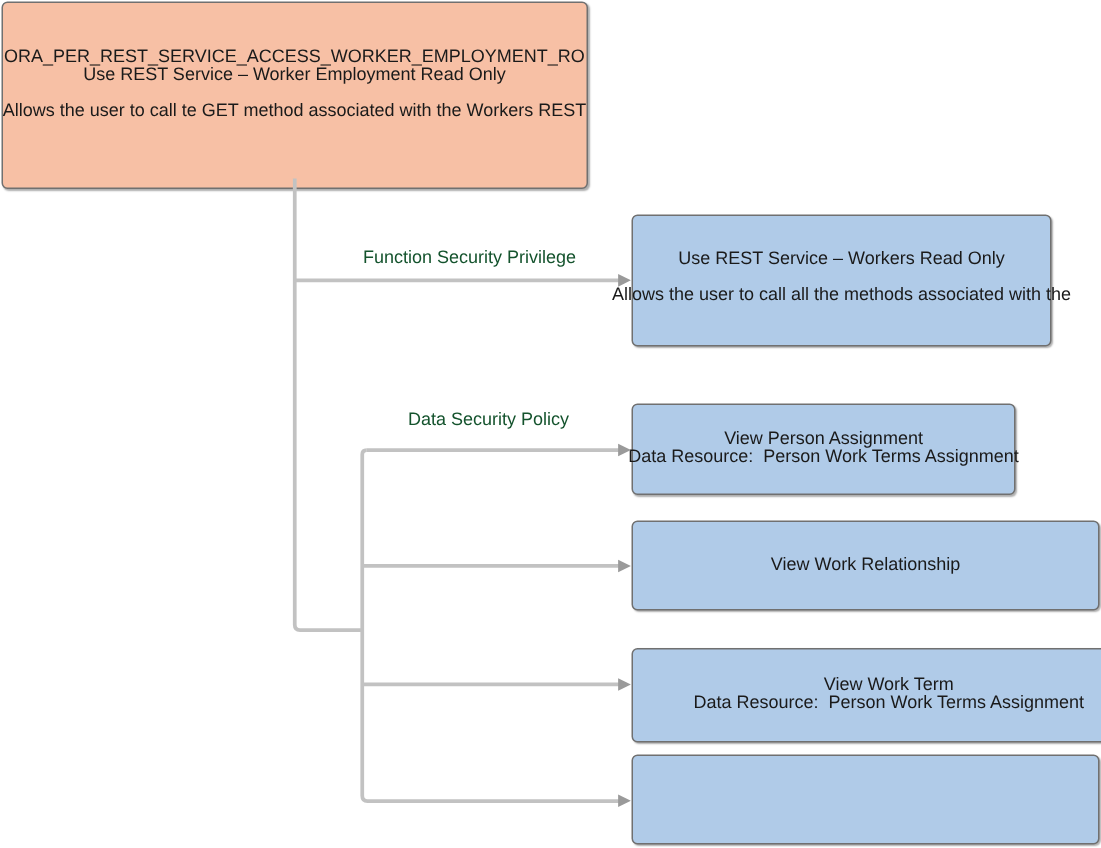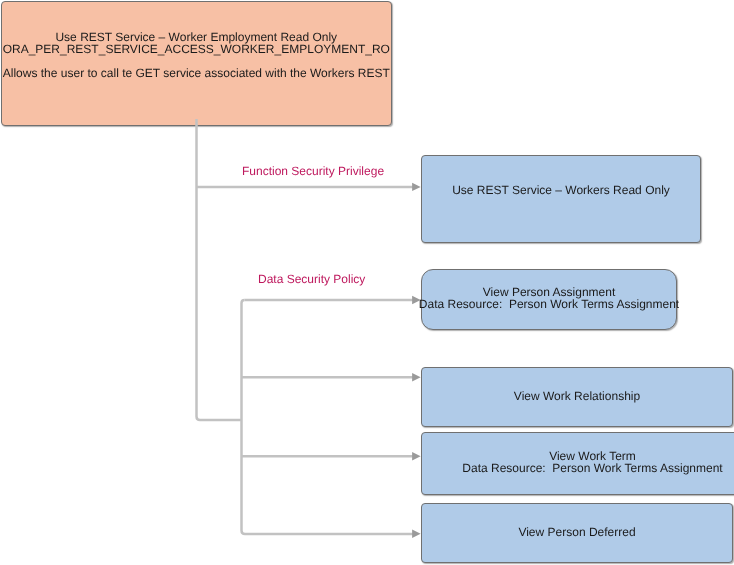--- a/index.html
+++ b/index.html
@@ -5,21 +5,21 @@
   html,body{margin:0;padding:0;background:#ffffff;}
   body{width:734px;height:565px;position:relative;overflow:hidden;
        font-family:"Liberation Sans",sans-serif;font-size:12px;color:#1a1a1a;
        -webkit-font-smoothing:antialiased;text-rendering:geometricPrecision;}
   .box{position:absolute;box-sizing:border-box;border:1px solid #707070;border-radius:4px;box-shadow:1px 1px 1.2px rgba(0,0,0,0.32);
        display:flex;align-items:center;justify-content:center;}
   .box .txt{text-align:center;line-height:12px;position:relative;top:-1px;}
   .box .txt > span{display:block;white-space:pre;}
   .box-root{background:#f7c0a5;}
   .box-blue{background:#b0cbe8;}
-  .label{position:absolute;color:#be185d;font-size:12px;white-space:pre;line-height:13px;}
+  .label{position:absolute;color:#14532d;font-size:12px;white-space:pre;line-height:13px;}
   svg.conn{position:absolute;left:0;top:0;width:734px;height:565px;z-index:5;pointer-events:none;}
   .sp{display:block;height:12px;}
 </style>
 </head>
 <body>
 
 <svg class="conn" viewBox="0 0 734 565">
   <g fill="none" stroke="#c2c2c2" stroke-width="2.5" stroke-linecap="butt">
     <path d="M196.5,119 L196.5,416.5 Q196.5,420 200,420 L241.5,420"></path>
     <path d="M196.5,186.9 L413,186.9"></path>
@@ -32,55 +32,55 @@
     <path d="M412.1,182.7 L420.6,186.9 L412.1,191.1 Z"></path>
     <path d="M412.1,295.8 L420.6,300.0 L412.1,304.2 Z"></path>
     <path d="M412.1,373.1 L420.6,377.3 L412.1,381.5 Z"></path>
     <path d="M412.1,452.1 L420.6,456.3 L412.1,460.5 Z"></path>
     <path d="M412.1,529.6 L420.6,533.8 L412.1,538.0 Z"></path>
   </g>
 </svg>
 
 <div class="box box-root" style="left:0.6px;top:0.6px;width:391.4px;height:125.4px;">
   <div class="txt" style="top:-2px;">
+    <span>ORA_PER_REST_SERVICE_ACCESS_WORKER_EMPLOYMENT_RO</span>
     <span>Use REST Service – Worker Employment Read Only</span>
-    <span>ORA_PER_REST_SERVICE_ACCESS_WORKER_EMPLOYMENT_RO</span>
     <span class="sp"></span>
-    <span>Allows the user to call te GET service associated with the Workers REST</span>
+    <span>Allows the user to call te GET method associated with the Workers REST</span>
     <span class="sp"></span>
   </div>
 </div>
 
-<div class="box box-blue" style="left:421px;top:143px;width:280px;height:88px;margin-top:12px;">
+<div class="box box-blue" style="left:421px;top:143px;width:280px;height:88px;">
   <div class="txt" style="top:-3px;">
     <span>Use REST Service – Workers Read Only</span>
     <span class="sp"></span>
+    <span>Allows the user to call all the methods associated with the</span>
   </div>
 </div>
 
-<div class="box box-blue" style="left:421px;top:269px;width:256px;height:61px;border-radius:12px;">
+<div class="box box-blue" style="left:421px;top:269px;width:256px;height:61px;">
   <div class="txt" style="top:-2px;">
     <span>View Person Assignment</span>
     <span>Data Resource:  Person Work Terms Assignment</span>
   </div>
 </div>
 
-<div class="box box-blue" style="left:421px;top:367px;width:312px;height:60px;">
+<div class="box box-blue" style="left:421px;top:347px;width:312px;height:60px;">
   <div class="txt" style="top:-1px;">
     <span>View Work Relationship</span>
   </div>
 </div>
 
 <div class="box box-blue" style="left:421px;top:432px;width:343px;height:63px;">
   <div class="txt" style="top:-2px;">
     <span>View Work Term</span>
     <span>Data Resource:  Person Work Terms Assignment</span>
   </div>
 </div>
 
 <div class="box box-blue" style="left:421px;top:503px;width:312px;height:60px;">
   <div class="txt" style="top:-1px;">
-    <span>View Person Deferred</span>
   </div>
 </div>
 
 <div class="label" style="left:242px;top:165px;">Function Security Privilege</div>
-<div class="label" style="left:258px;top:273px;">Data Security Policy</div>
+<div class="label" style="left:272px;top:273px;">Data Security Policy</div>
 
 </body></html>

